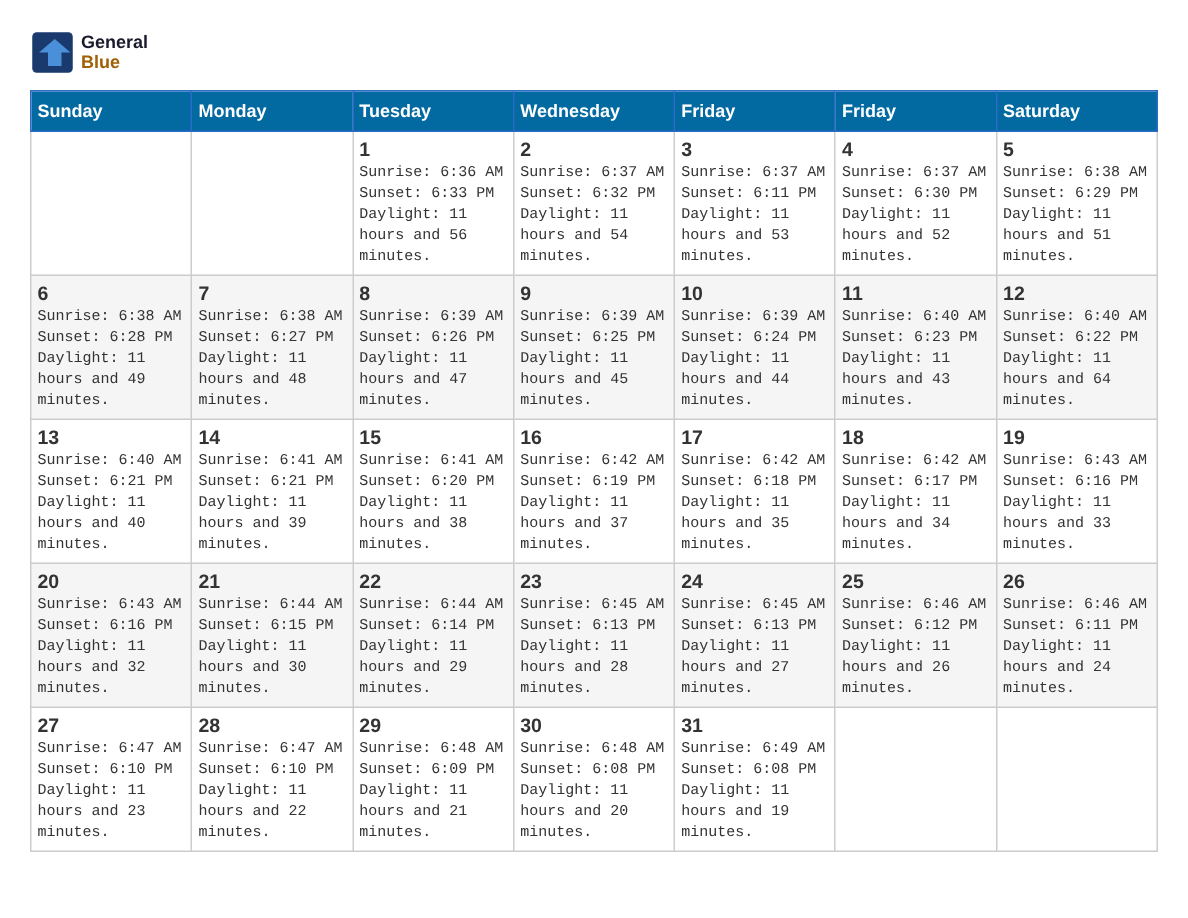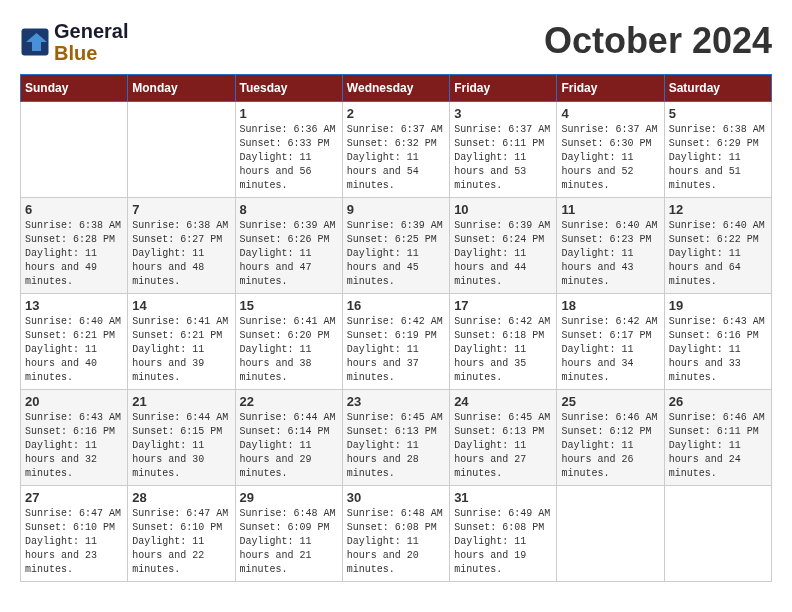--- a/index.html
+++ b/index.html
@@ -15,21 +15,21 @@
       justify-content: space-between;
       align-items: flex-start;
       margin-bottom: 10px;
     }
     .logo {
       display: flex;
       align-items: center;
       gap: 4px;
     }
     .logo-text {
-      font-size: 20px;
+      font-size: 12px;
       font-weight: bold;
       color: #1a1a2e;
       line-height: 1.1;
     }
     .logo-text .blue { color: #a16207; }
     .logo-icon {
       width: 30px;
       height: 30px;
     }
     .title-block {
@@ -43,21 +43,21 @@
     .location {
       font-size: 16px;
       color: #555;
     }
     .calendar {
       width: 100%;
       border-collapse: collapse;
       font-size: 11px;
     }
     .calendar th {
-      background: #7f1d1d;
+      background: #0369a1;
       color: #fff;
       padding: 6px 4px;
       text-align: left;
       font-size: 12px;
       font-weight: bold;
       border: 1px solid #2a6bc5;
     }
     .calendar td {
       border: 1px solid #ccc;
       vertical-align: top;
@@ -94,21 +94,20 @@
     <svg class="logo-icon" viewBox="0 0 40 40">
       <rect x="2" y="2" width="36" height="36" rx="4" fill="#1a3a6e"></rect>
       <polygon points="22,8 36,20 28,20 28,32 16,32 16,20 8,20" fill="#4a90d9"></polygon>
     </svg>
     <div class="logo-text">
       <div>General</div>
       <div class="blue">Blue</div>
     </div>
   </div>
   <div class="title-block">
-    <div class="month-title">October 2024</div>
   </div>
 </div>
 
 <table class="calendar">
   <thead>
     <tr>
       <th>Sunday</th>
       <th>Monday</th>
       <th>Tuesday</th>
       <th>Wednesday</th>

